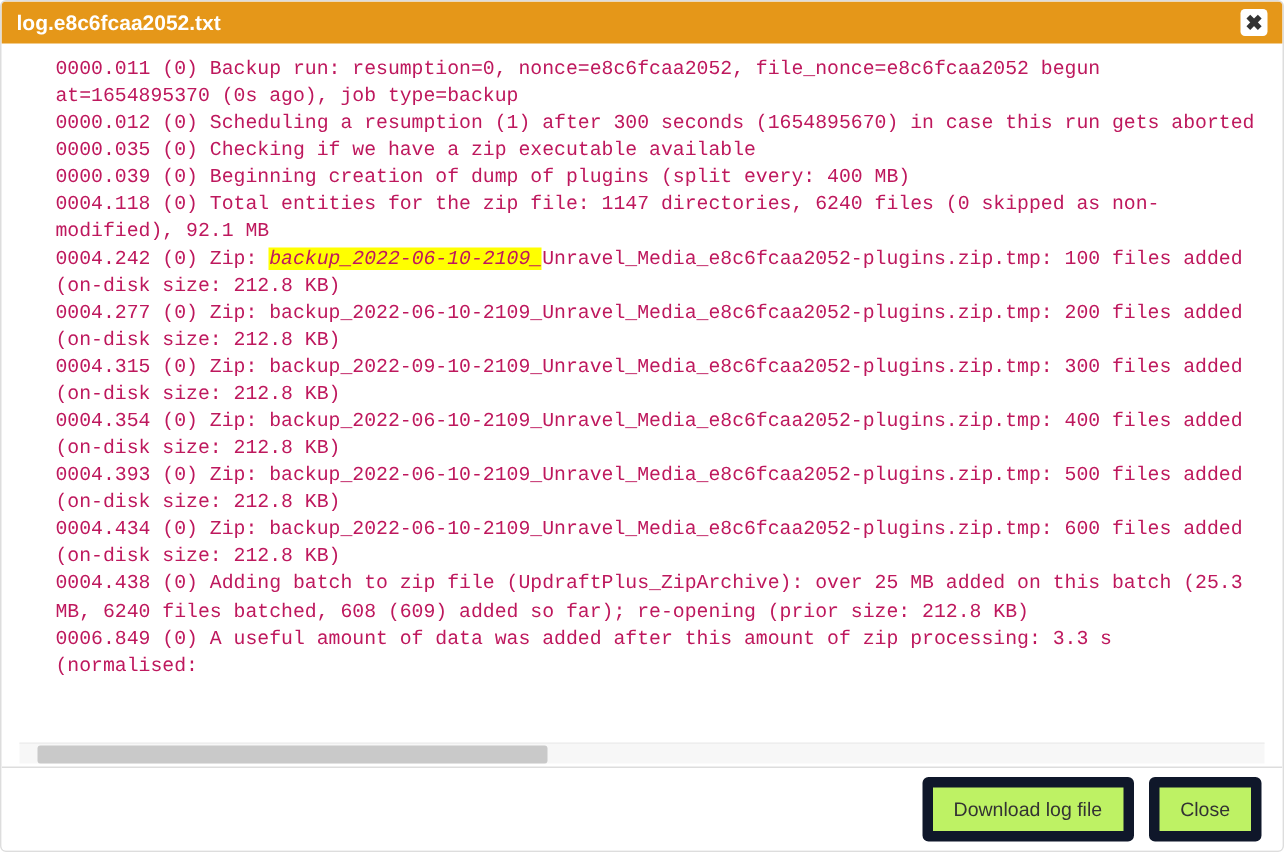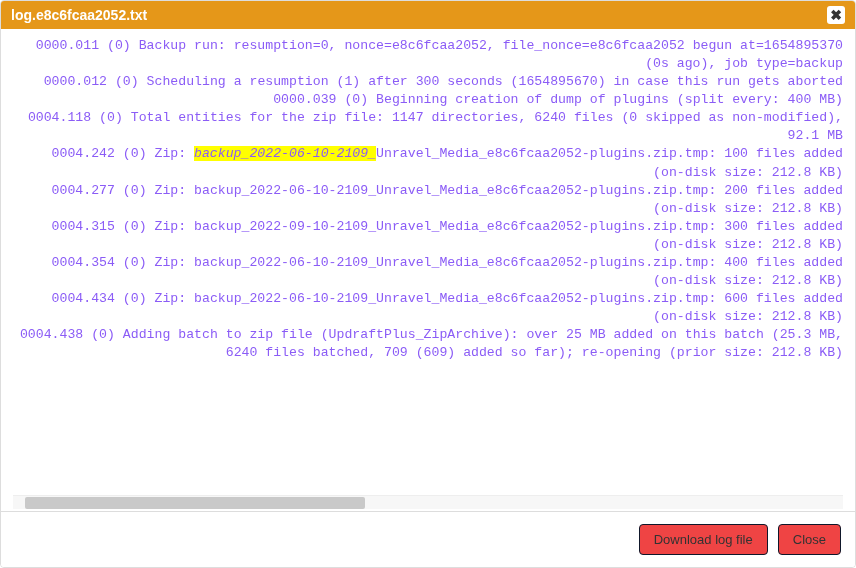--- a/index.html
+++ b/index.html
@@ -1,15 +1,15 @@
 <!DOCTYPE html>
 <html><head>
 <meta charset="utf-8">
 <style>
-  * { box-sizing: border-box; margin: 0; padding: 0; text-align: right; }
+  * { box-sizing: border-box; margin: 0; padding: 0; }
   html, body { width: 856px; height: 568px; font-family: Arial, sans-serif; overflow: hidden; background: #fff; }
   .modal {
     width: 856px;
     height: 568px;
     display: flex;
     flex-direction: column;
     border: 1px solid #ddd;
     border-radius: 4px;
     overflow: hidden;
   }
@@ -38,22 +38,23 @@
     cursor: pointer;
     line-height: 1;
   }
   .log-body {
     flex: 1;
     overflow: auto;
     padding: 8px 12px 4px 12px;
     font-family: "Courier New", monospace;
     font-size: 13.2px;
     line-height: 1.37;
-    color: #8b5cf6;
+    color: #be185d;
     white-space: normal;
+    margin-left: 24px;
   }
   .log-body .line { display: block; }
   .hl { background: #ffff00; font-style: italic; }
   .hscroll {
     height: 14px;
     background: #f7f7f7;
     border-top: 1px solid #eee;
     position: relative;
     margin: 0 12px 2px 12px;
   }
@@ -70,49 +71,52 @@
     border-top: 1px solid #ddd;
     padding: 10px 14px;
     display: flex;
     justify-content: flex-end;
     gap: 10px;
     background: #fff;
     height: 56px;
     align-items: center;
   }
   .btn {
-    background: #ef4444;
-    border: 1px solid #0f172a;
+    background: #bef264;
+    border: 7px solid #0f172a;
     border-radius: 4px;
     padding: 7px 14px;
     font-size: 13px;
     color: #333;
     cursor: pointer;
   }
 </style>
 </head>
 <body>
 
 <div class="modal">
   <div class="header">
     <span>log.e8c6fcaa2052.txt</span>
     <span class="close-x">✖</span>
   </div>
 
   <div class="log-body" id="log-body">
       <span class="line">0000.011 (0) Backup run: resumption=0, nonce=e8c6fcaa2052, file_nonce=e8c6fcaa2052 begun at=1654895370 (0s ago), job type=backup</span>
       <span class="line">0000.012 (0) Scheduling a resumption (1) after 300 seconds (1654895670) in case this run gets aborted</span>
+      <span class="line">0000.035 (0) Checking if we have a zip executable available</span>
       <span class="line">0000.039 (0) Beginning creation of dump of plugins (split every: 400 MB)</span>
       <span class="line">0004.118 (0) Total entities for the zip file: 1147 directories, 6240 files (0 skipped as non-modified), 92.1 MB</span>
       <span class="line">0004.242 (0) Zip: <span class="hl">backup_2022-06-10-2109_</span>Unravel_Media_e8c6fcaa2052-plugins.zip.tmp: 100 files added (on-disk size: 212.8 KB)</span>
       <span class="line">0004.277 (0) Zip: backup_2022-06-10-2109_Unravel_Media_e8c6fcaa2052-plugins.zip.tmp: 200 files added (on-disk size: 212.8 KB)</span>
       <span class="line">0004.315 (0) Zip: backup_2022-09-10-2109_Unravel_Media_e8c6fcaa2052-plugins.zip.tmp: 300 files added (on-disk size: 212.8 KB)</span>
       <span class="line">0004.354 (0) Zip: backup_2022-06-10-2109_Unravel_Media_e8c6fcaa2052-plugins.zip.tmp: 400 files added (on-disk size: 212.8 KB)</span>
+      <span class="line">0004.393 (0) Zip: backup_2022-06-10-2109_Unravel_Media_e8c6fcaa2052-plugins.zip.tmp: 500 files added (on-disk size: 212.8 KB)</span>
       <span class="line">0004.434 (0) Zip: backup_2022-06-10-2109_Unravel_Media_e8c6fcaa2052-plugins.zip.tmp: 600 files added (on-disk size: 212.8 KB)</span>
-      <span class="line">0004.438 (0) Adding batch to zip file (UpdraftPlus_ZipArchive): over 25 MB added on this batch (25.3 MB, 6240 files batched, 709 (609) added so far); re-opening (prior size: 212.8 KB)</span>
+      <span class="line">0004.438 (0) Adding batch to zip file (UpdraftPlus_ZipArchive): over 25 MB added on this batch (25.3 MB, 6240 files batched, 608 (609) added so far); re-opening (prior size: 212.8 KB)</span>
+      <span class="line">0006.849 (0) A useful amount of data was added after this amount of zip processing: 3.3 s (normalised:</span>
     </div>
 
   <div class="hscroll">
     <div class="hscroll-thumb"></div>
   </div>
 
   <div class="footer">
     <button class="btn">Download log file</button>
     <button class="btn">Close</button>
   </div>

